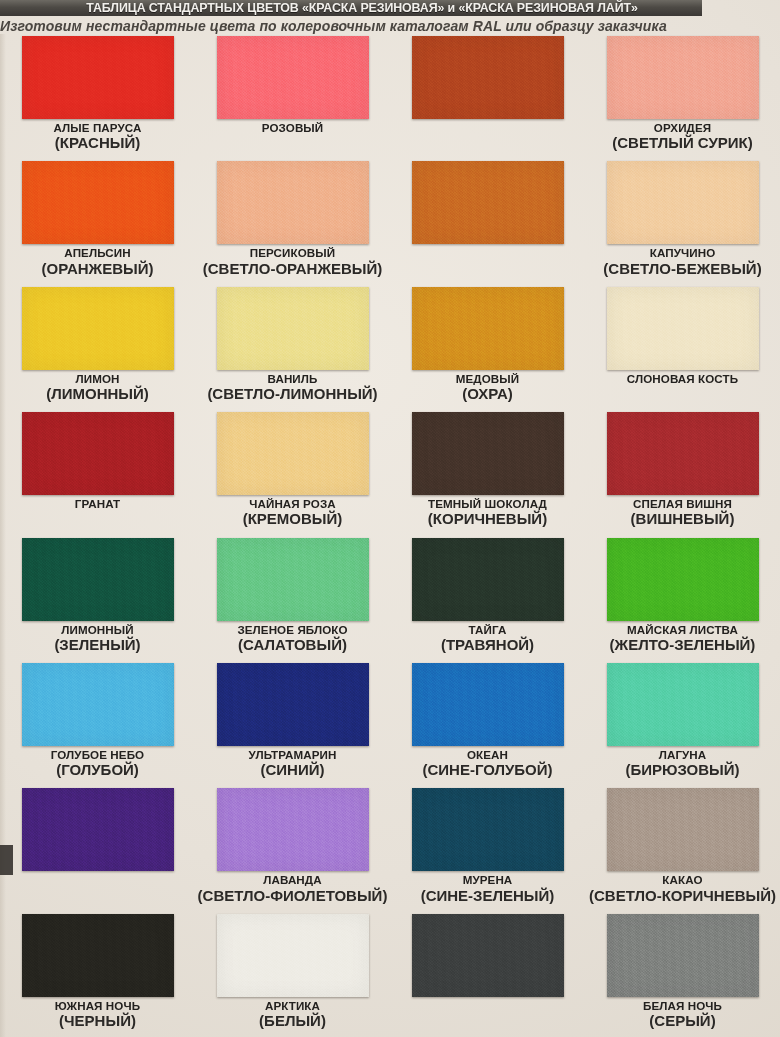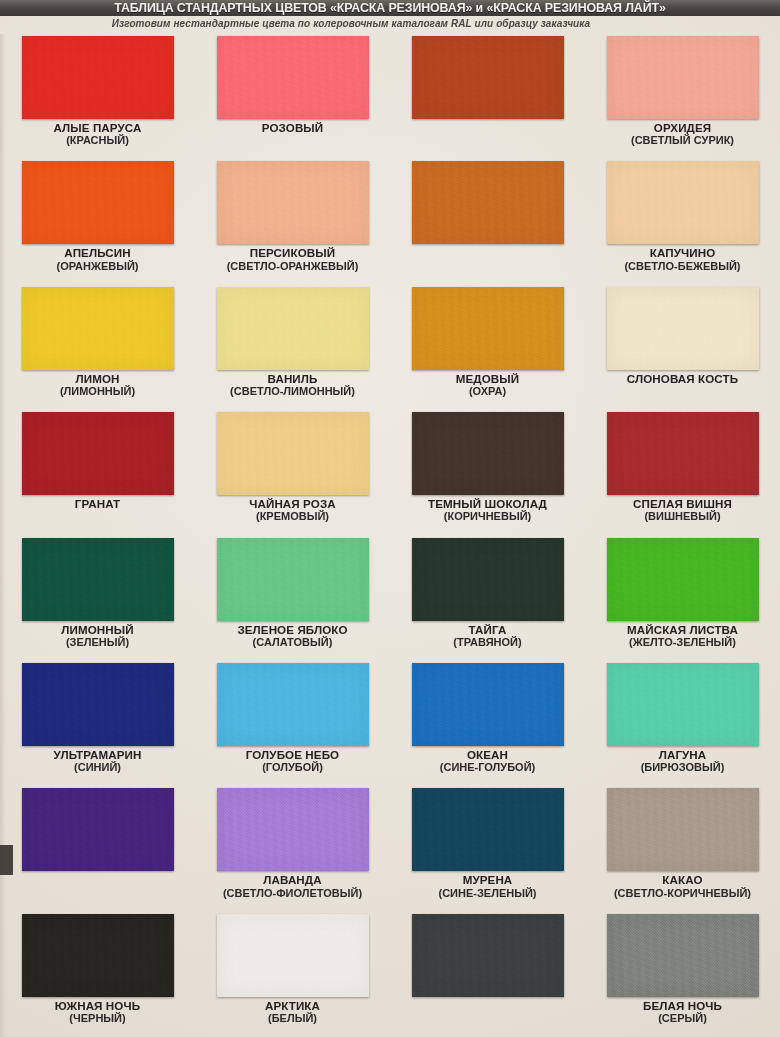--- a/index.html
+++ b/index.html
@@ -22,45 +22,45 @@
     inset: 0;
     background:
       radial-gradient(ellipse 120% 90% at 45% 35%, #efeae2 0%, #e7e1d8 55%, #ddd6cb 100%);
   }
 
   
   .title-bar {
     position: absolute;
     left: 0;
     top: 0;
-    width: 780px;
+    width: 680px;
     height: 16px;
     background: linear-gradient(180deg, #6d6a63 0%, #4d4a45 45%, #3b3835 100%);
     display: flex;
     align-items: center;
     justify-content: center;
     overflow: hidden;
+    padding-left: 22px;
   }
   .title-bar .title-text {
     color: #f2f0ec;
     font-size: 12.4px;
     font-weight: bold;
     letter-spacing: -0.1px;
     white-space: nowrap;
     line-height: 1;
     text-shadow: 0 1px 0 rgba(0,0,0,.5);
   }
 
   .subtitle {
     position: absolute;
     left: 0;
     top: 18px;
     width: 702px;
-    text-align: center;
-    font-size: 10px;
+    font-size: 14px;
     font-style: italic;
     font-weight: bold;
     color: #4a4641;
     letter-spacing: .1px;
     white-space: nowrap;
   }
 
   
   .grid {
     position: absolute;
@@ -117,21 +117,21 @@
   }
   .name {
     font-size: 11.6px;
     font-weight: bold;
     color: #23211f;
     letter-spacing: .1px;
     white-space: nowrap;
     display: block;
   }
   .alt {
-    font-size: 11px;
+    font-size: 15px;
     font-weight: bold;
     color: #2b2927;
     letter-spacing: 0px;
     white-space: nowrap;
     display: block;
     margin-top: 1px;
   }
   .alt:empty { display: none; }
 
   
@@ -330,34 +330,34 @@
         <div class="swatch-wrap">
           <div class="swatch" style="background: rgb(70, 181, 34);"></div>
         </div>
         <div class="labels">
           <span class="name">МАЙСКАЯ ЛИСТВА</span>
           <span class="alt">(ЖЕЛТО-ЗЕЛЕНЫЙ)</span>
         </div>
       </div>
       <div class="cell">
         <div class="swatch-wrap">
+          <div class="swatch" style="background: rgb(76, 181, 224);"></div>
+        </div>
+        <div class="labels">
+          <span class="name">ГОЛУБОЕ НЕБО</span>
+          <span class="alt">(ГОЛУБОЙ)</span>
+        </div>
+      </div>
+      <div class="cell">
+        <div class="swatch-wrap">
           <div class="swatch" style="background: rgb(30, 42, 122);"></div>
         </div>
         <div class="labels">
           <span class="name">УЛЬТРАМАРИН</span>
           <span class="alt">(СИНИЙ)</span>
-        </div>
-      </div>
-      <div class="cell">
-        <div class="swatch-wrap">
-          <div class="swatch" style="background: rgb(76, 181, 224);"></div>
-        </div>
-        <div class="labels">
-          <span class="name">ГОЛУБОЕ НЕБО</span>
-          <span class="alt">(ГОЛУБОЙ)</span>
         </div>
       </div>
       <div class="cell">
         <div class="swatch-wrap">
           <div class="swatch" style="background: rgb(27, 110, 187);"></div>
         </div>
         <div class="labels">
           <span class="name">ОКЕАН</span>
           <span class="alt">(СИНЕ-ГОЛУБОЙ)</span>
         </div>

